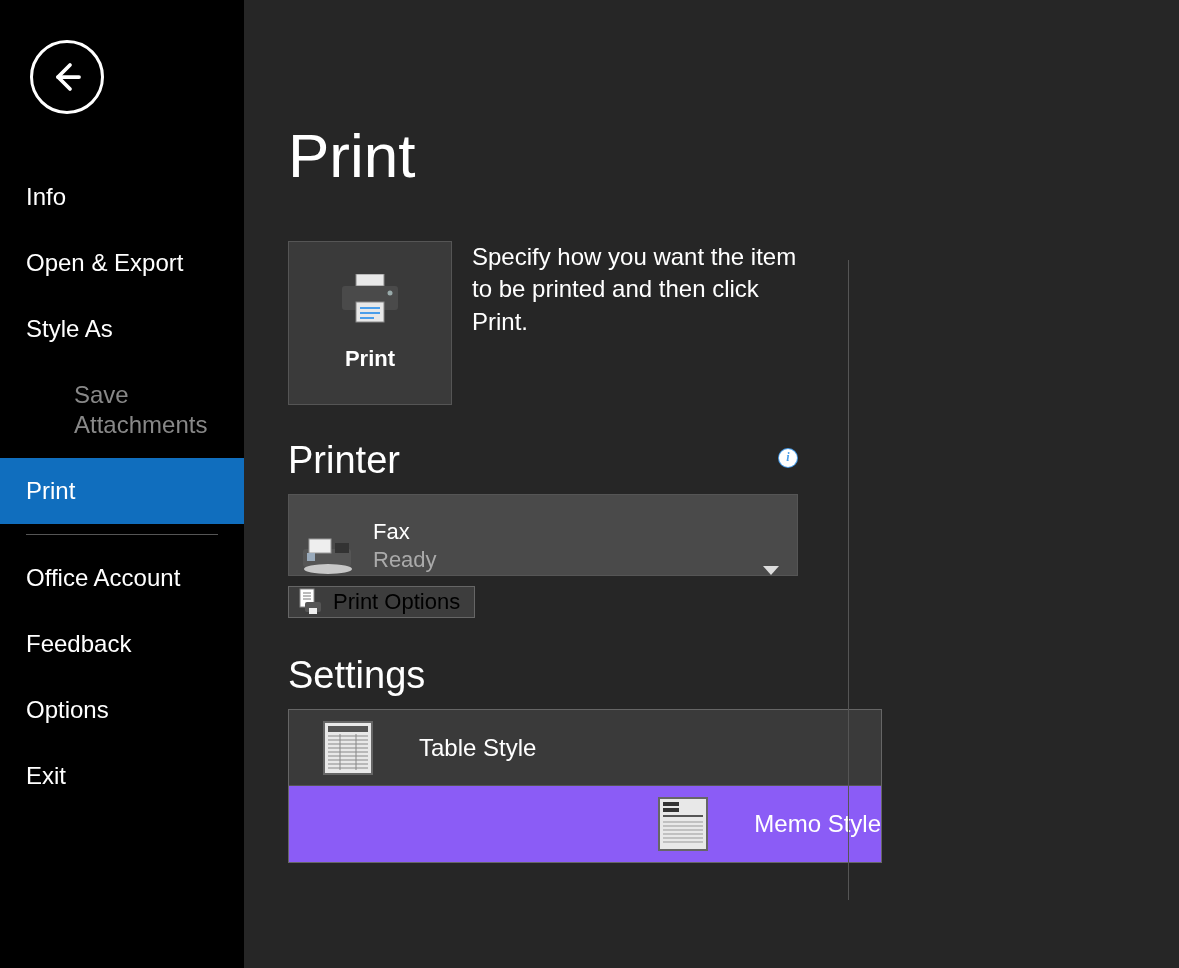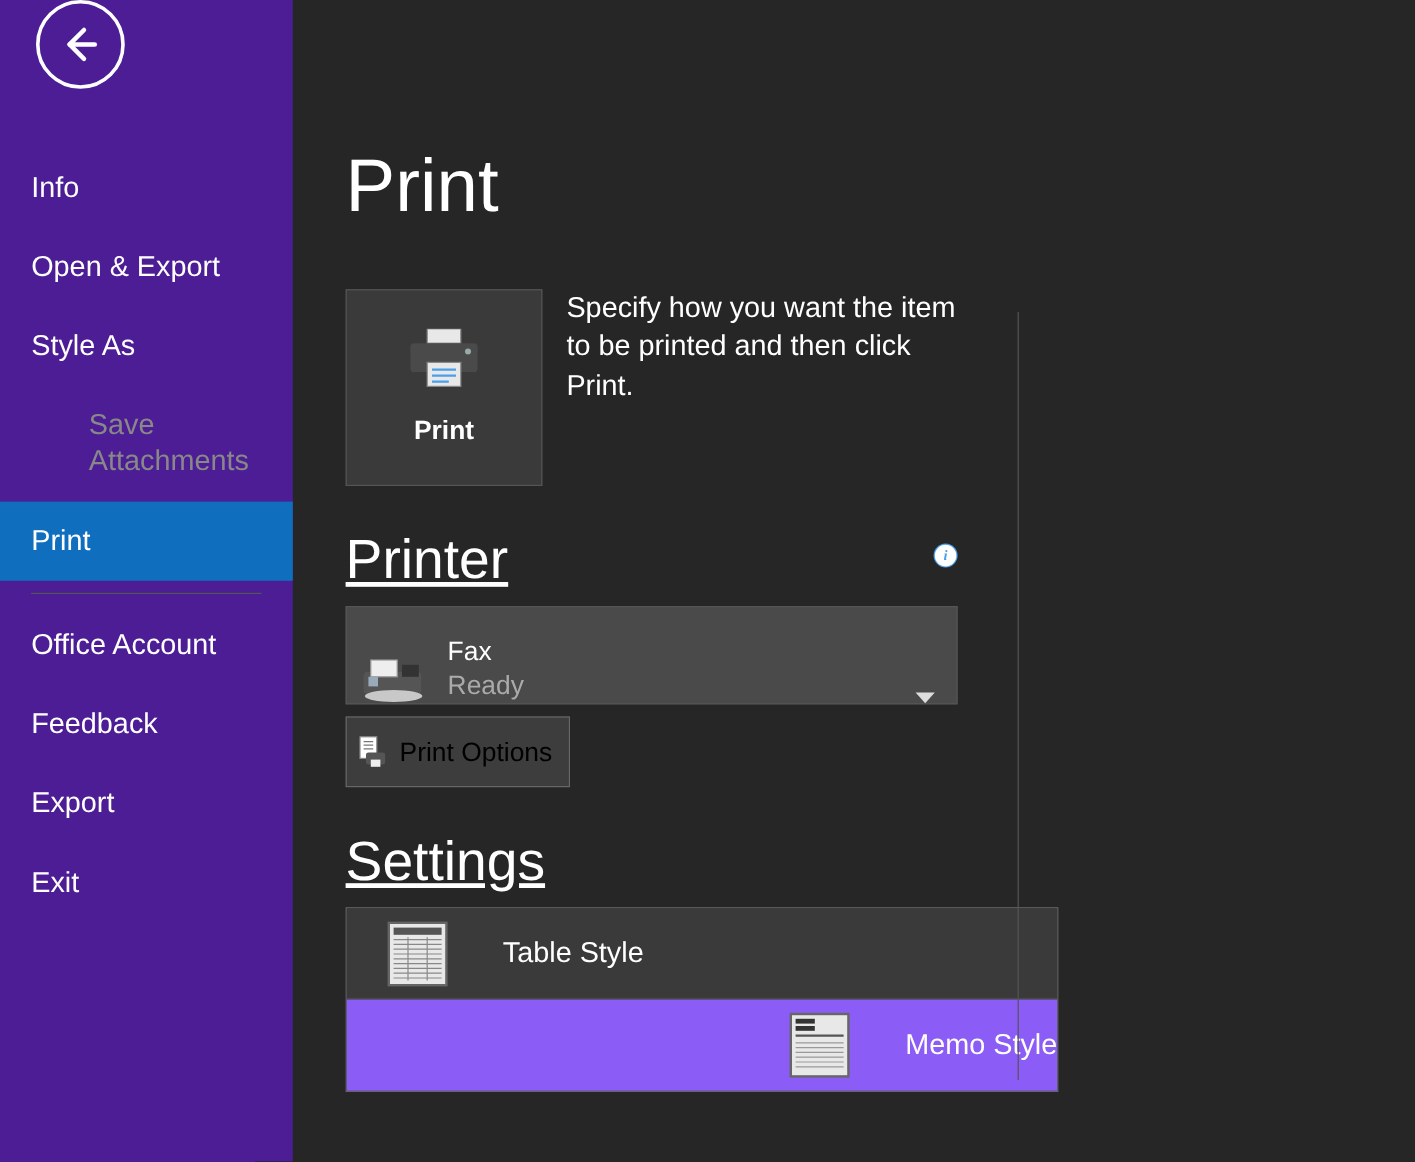--- a/index.html
+++ b/index.html
@@ -8,21 +8,22 @@
     font-family: "Segoe UI", "Segoe UI Light", Arial, sans-serif;
     background: #262626;
     color: #ffffff;
     display: flex;
   }
 
   
   .sidebar {
     width: 244px;
     height: 100%;
-    background: #4c1d95;
+    background: #000000;
+    padding-top: 40px;
     flex-shrink: 0;
   }
   .back-circle {
     width: 74px; height: 74px;
     border: 3px solid #fff;
     border-radius: 50%;
     margin-left: 30px;
     display: flex; align-items: center; justify-content: center;
     cursor: pointer;
     margin-bottom: 50px;
@@ -81,25 +82,24 @@
     font-weight: 600;
   }
   .print-desc {
     font-size: 24px;
     font-weight: 400;
     line-height: 1.35;
     max-width: 340px;
   }
 
   h2.section-title {
-    font-size: 46px;
+    font-size: 38px;
     font-weight: 400;
     margin-top: 34px;
     margin-bottom: 12px;
-    text-decoration: underline;
   }
 
   .printer-title-row {
     display:flex; align-items:center; justify-content:space-between;
     width: 510px;
   }
   .info-badge {
     width: 20px; height: 20px; border-radius: 50%;
     background: #4a9eea;
     display:flex; align-items:center; justify-content:center;
@@ -128,21 +128,21 @@
 
   .caret-down {
     width:0;height:0;
     border-left: 8px solid transparent;
     border-right: 8px solid transparent;
     border-top: 9px solid #ddd;
   }
 
   .print-options {
     margin-top: 10px;
-    height: 59px;
+    height: 32px;
     padding: 0 14px 0 8px;
     background: #3d3d3d;
     border: 1px solid #666;
     display:inline-flex; align-items:center; gap:10px;
     font-size: 22px;
     cursor:pointer;
   }
 
   .style-list {
     width: 594px;
@@ -176,21 +176,21 @@
   </div>
 
   <div class="side-item">Info</div>
   <div class="side-item">Open &amp; Export</div>
   <div class="side-item">Style As</div>
   <div class="side-item disabled">Save Attachments</div>
   <div class="side-item active">Print</div>
   <div class="side-divider"></div>
   <div class="side-item">Office Account</div>
   <div class="side-item">Feedback</div>
-  <div class="side-item">Export</div>
+  <div class="side-item">Options</div>
   <div class="side-item">Exit</div>
 </nav>
 
 <main class="main">
   <div class="main-col">
     <h1 class="page-title">Print</h1>
 
     <div class="print-row">
       <div class="print-button">
         <svg width="64" height="50" viewBox="0 0 64 50">

